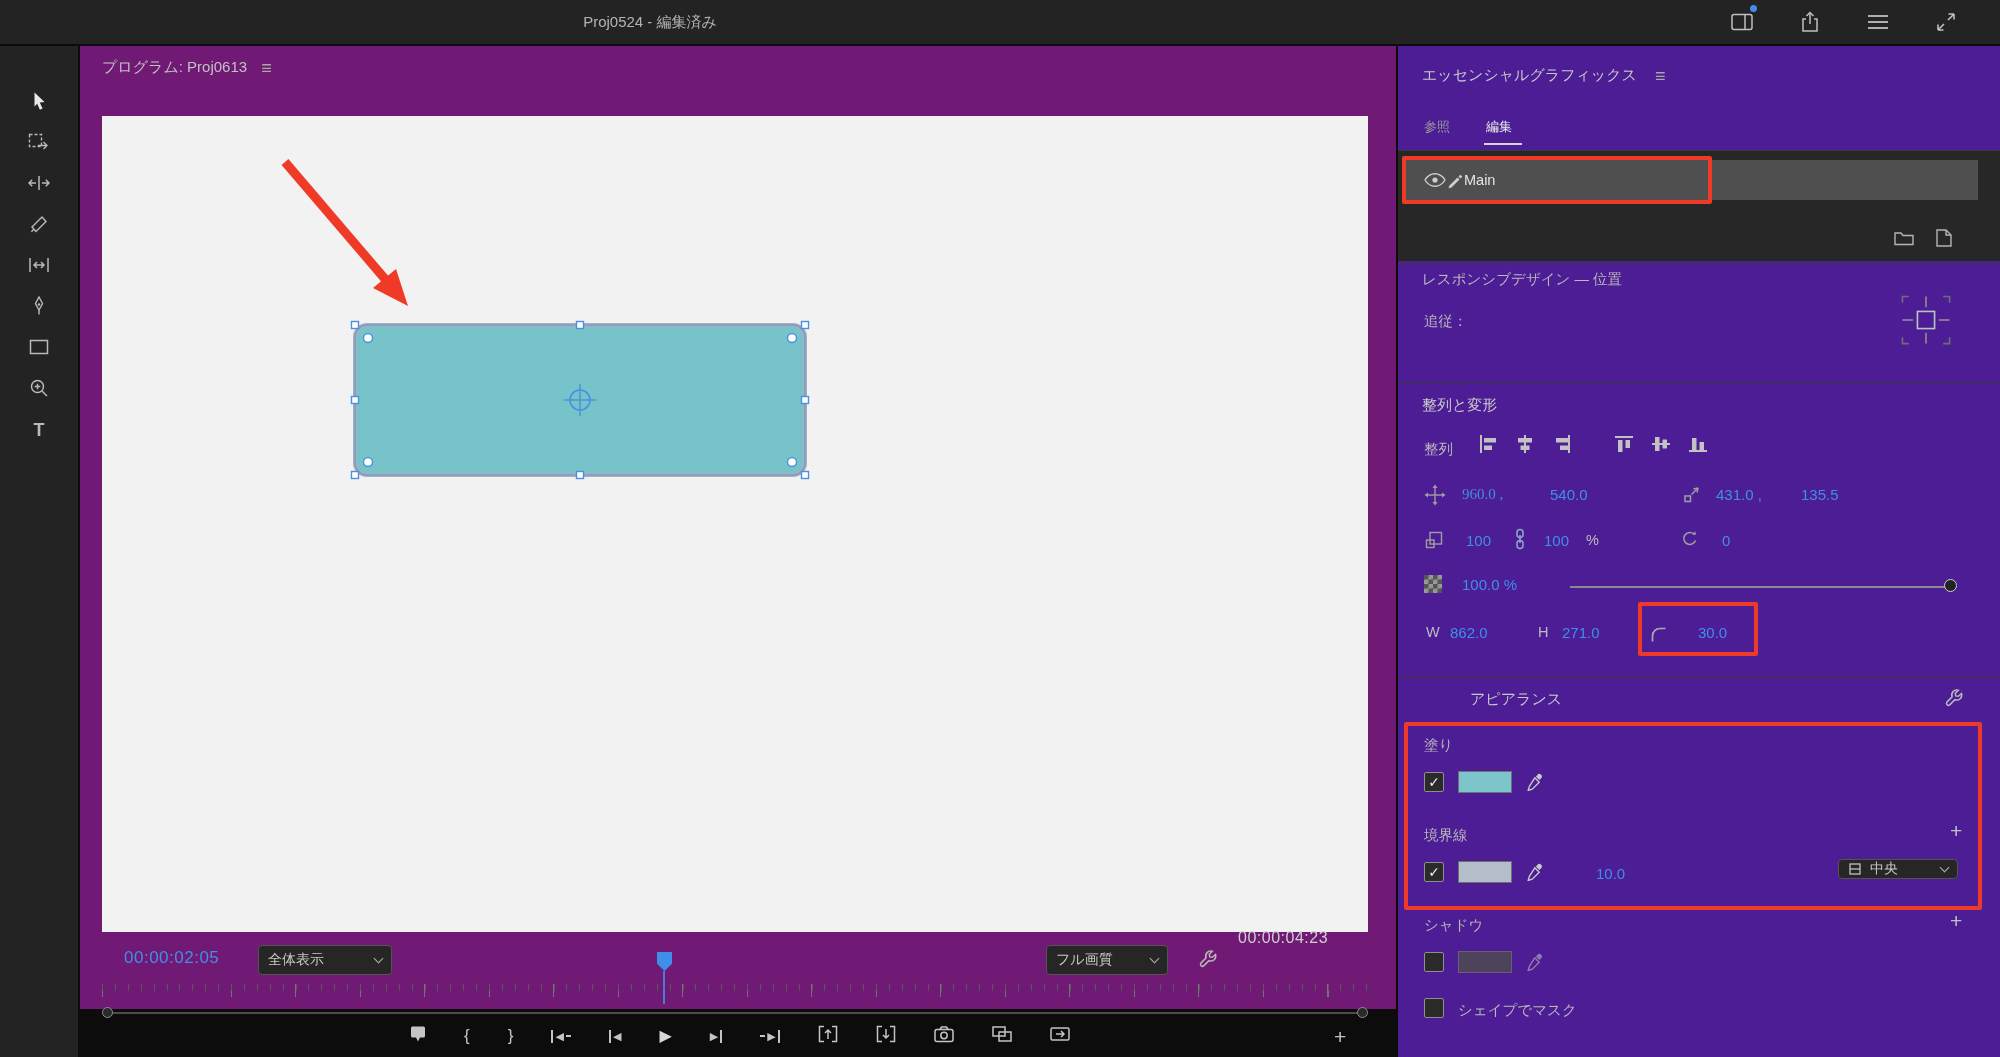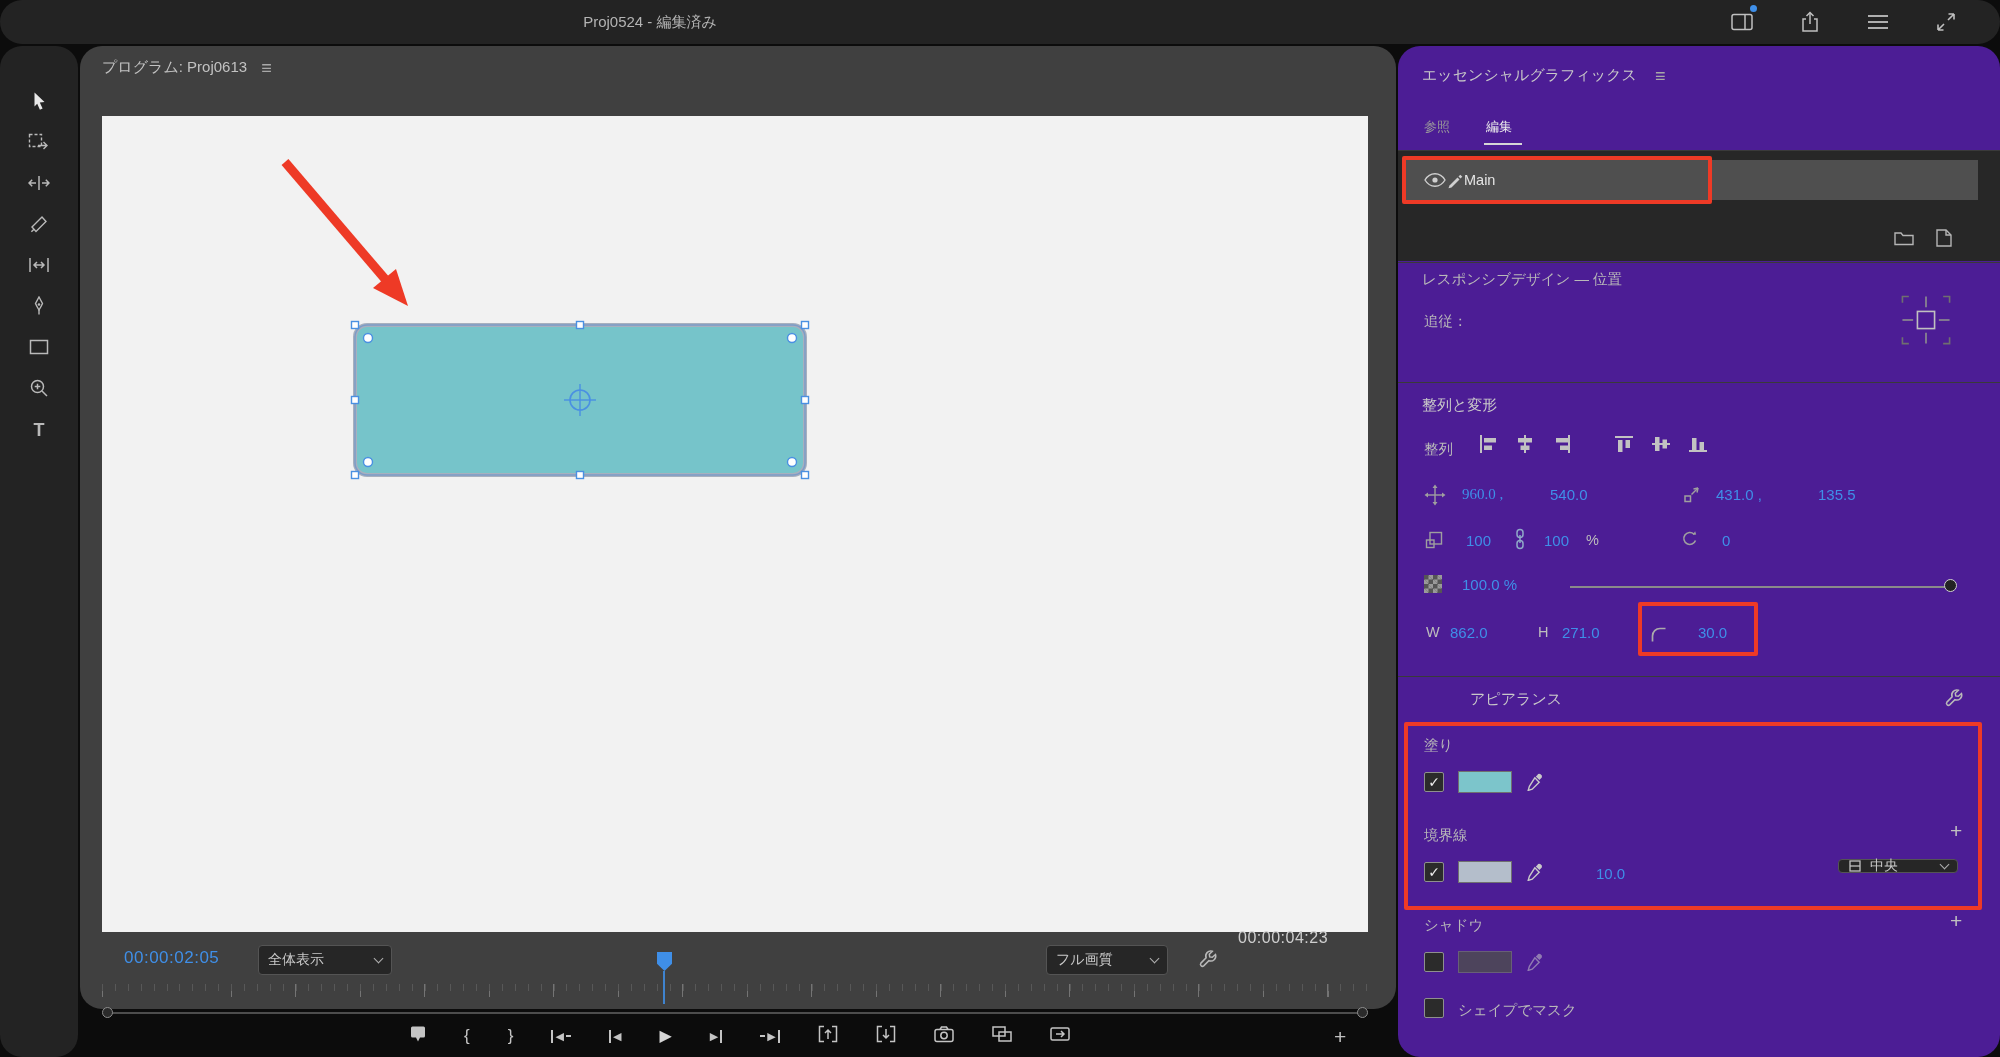--- a/index.html
+++ b/index.html
@@ -1,36 +1,36 @@
 <!DOCTYPE html>
 <html><head>
 <meta charset="utf-8">
 <style>
   *{margin:0;padding:0;box-sizing:border-box;}
   html,body{background:#000;}
   .app{position:relative;width:2000px;height:1057px;background:#0c0c0c;overflow:hidden;
        font-family:"Liberation Sans","DejaVu Sans",sans-serif;color:#c8c8c8;}
   .abs{position:absolute;}
-  .panel{position:absolute;background:#232323;border-radius:22px;}
+  .panel{position:absolute;background:#232323;}
 
   
   .titlebar{left:0;top:0;width:2000px;height:44px;background:#232323;}
   .tb-title{position:absolute;left:400px;top:0;width:500px;height:44px;line-height:44px;
             text-align:center;font-size:15px;color:#b4b4b4;}
   .tb-icons{position:absolute;right:42px;top:0;height:44px;display:flex;gap:44px;align-items:center;}
   .tb-ic{position:relative;display:flex;align-items:center;justify-content:center;width:24px;height:24px;}
   .bluedot{position:absolute;right:-3px;top:-5px;width:7px;height:7px;border-radius:50%;background:#3f8fe8;}
 
   
   .tools{left:0;top:46px;width:78px;height:1011px;background:#232323;}
   .tool{position:absolute;left:20px;width:38px;height:36px;display:flex;align-items:center;justify-content:center;}
   .tool-T{font-size:18px;font-weight:bold;color:#b9b9b9;}
 
   
-  .program{left:80px;top:46px;width:1316px;height:963px;background:#404040;}
+  .program{left:80px;top:46px;width:1316px;height:963px;background:#701a75;}
   .pm-head{position:absolute;left:22px;top:12px;display:flex;align-items:center;gap:14px;
            font-size:15px;color:#c2c2c2;}
   .menu-glyph{font-size:18px;color:#a8a8a8;line-height:1;}
   .canvas{position:absolute;left:22px;top:70px;width:1266px;height:816px;background:#f2f2f2;}
 
   .tc-blue{position:absolute;font-size:17px;letter-spacing:.5px;color:#3f8fe8;}
   .tc-gray{position:absolute;font-size:16px;letter-spacing:.5px;color:#cfcfcf;}
   .dd{display:flex;align-items:center;background:#262626;border:1px solid #545454;border-radius:4px;
       color:#c9c9c9;font-size:14px;padding:0 9px;gap:8px;}
   .chev{width:7px;height:7px;border-right:1.6px solid #b0b0b0;border-bottom:1.6px solid #b0b0b0;
@@ -416,21 +416,21 @@
     <div class="abs bval" style="left:64px;top:440px;font-family:Liberation Serif, serif;">960.0 ,</div>
     <div class="abs bval" style="left:152px;top:440px;">540.0</div>
     <div class="abs" style="left:284px;top:438px;">
       <svg width="20" height="20" viewBox="0 0 20 20" fill="none" stroke="#9f9f9f" stroke-width="1.5">
           <rect x="3" y="12" width="5.5" height="5.5"></rect>
           <line x1="16" y1="4" x2="9.5" y2="10.5"></line>
           <path d="M16,4 l-4.5,1 M16,4 l-1,4.5"></path>
         </svg>
     </div>
     <div class="abs bval" style="left:318px;top:440px;">431.0 ,</div>
-    <div class="abs bval" style="left:420px;top:440px;">135.5</div>
+    <div class="abs bval" style="left:403px;top:440px;">135.5</div>
 
     <div class="abs" style="left:26px;top:484px;">
       <svg width="20" height="20" viewBox="0 0 20 20" fill="none" stroke="#9f9f9f" stroke-width="1.4">
           <rect x="2.5" y="10" width="7.5" height="7.5"></rect>
           <rect x="6" y="2.5" width="11.5" height="11.5"></rect>
         </svg>
     </div>
     <div class="abs bval" style="left:68px;top:486px;">100</div>
     <div class="abs" style="left:116px;top:482px;">
       <svg width="12" height="22" viewBox="0 0 12 22" fill="none" stroke="#8fa8c8" stroke-width="1.5">
@@ -491,21 +491,21 @@
         <span>✓</span>
       </div>
     <div class="sw" style="left: 60px; top: 815px; background-color: rgb(180, 190, 203);"></div>
     <div class="abs" style="left:128px;top:817px;">
       <svg width="18" height="18" viewBox="0 0 18 18">
           <path d="M11.2,2.2 a2.6,2.6 0 0 1 4.6,2.4 l-2.4,2.4 -3.6,-3.6 z" fill="#c9c9c9"></path>
           <path d="M8.8,4.8 l4.4,4.4 -7,7 -4,1.2 1.2,-4 z" fill="none" stroke="#c9c9c9" stroke-width="1.4"></path>
         </svg>
     </div>
     <div class="abs bval" style="left:198px;top:819px;">10.0</div>
-    <div class="dd" style="position:absolute;left:440px;top:813px;width:120px;height:14px;">
+    <div class="dd" style="position:absolute;left:440px;top:813px;width:120px;height:20px;">
       <svg width="14" height="14" viewBox="0 0 14 14" fill="none" stroke="#c0c0c0" stroke-width="1.3">
           <rect x="2" y="2" width="10" height="10"></rect>
           <line x1="2" y1="7" x2="12" y2="7"></line>
         </svg>
       <span>中央</span>
       <span class="chev"></span>
     </div>
 
     <div class="abs lab" style="left:26px;top:870px;">シャドウ</div>
     <div class="abs plus" style="left:552px;top:864px;">+</div>

